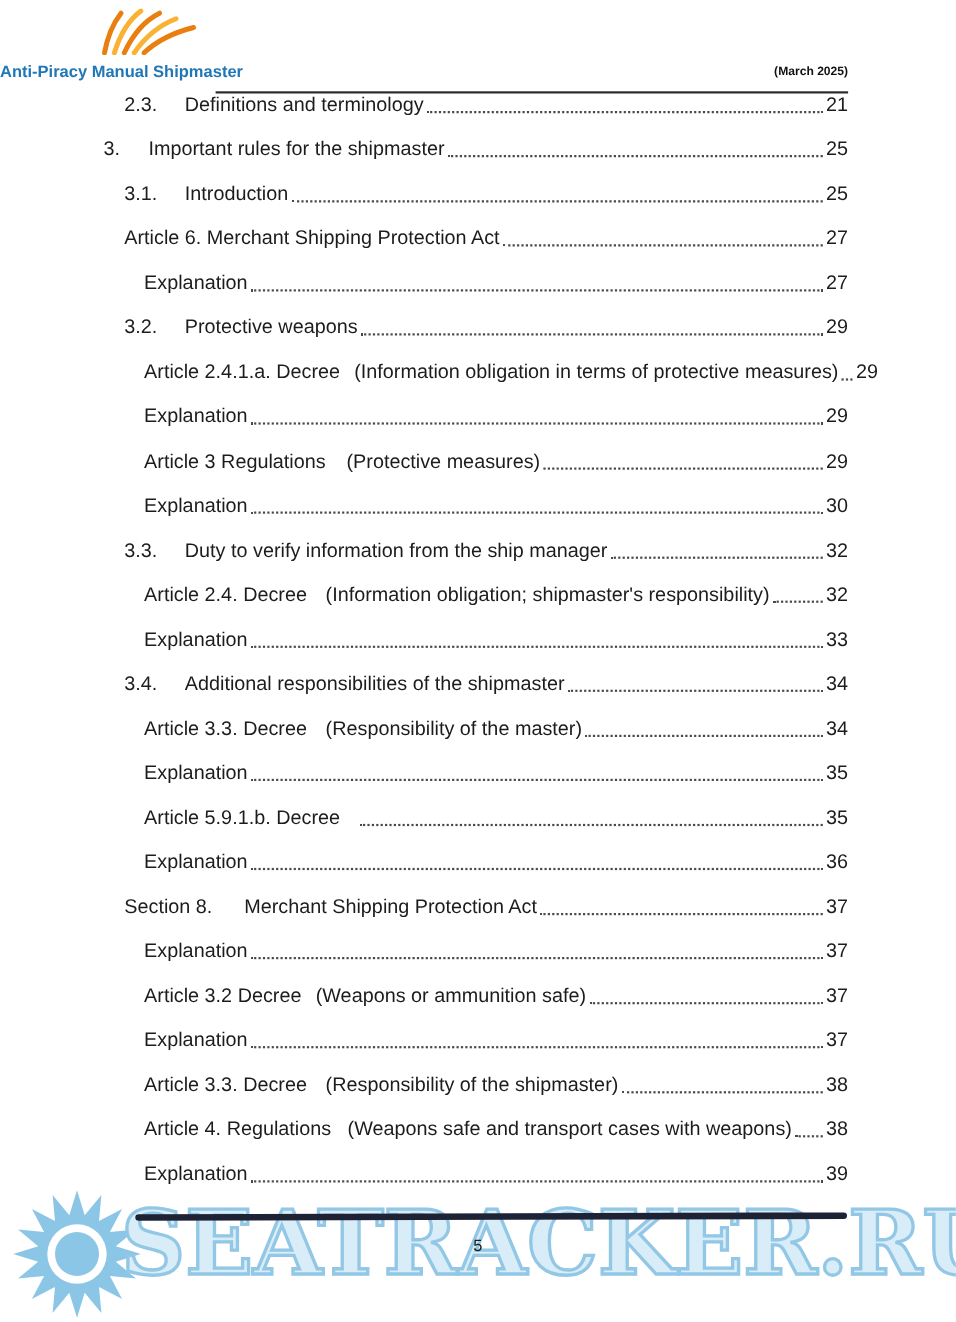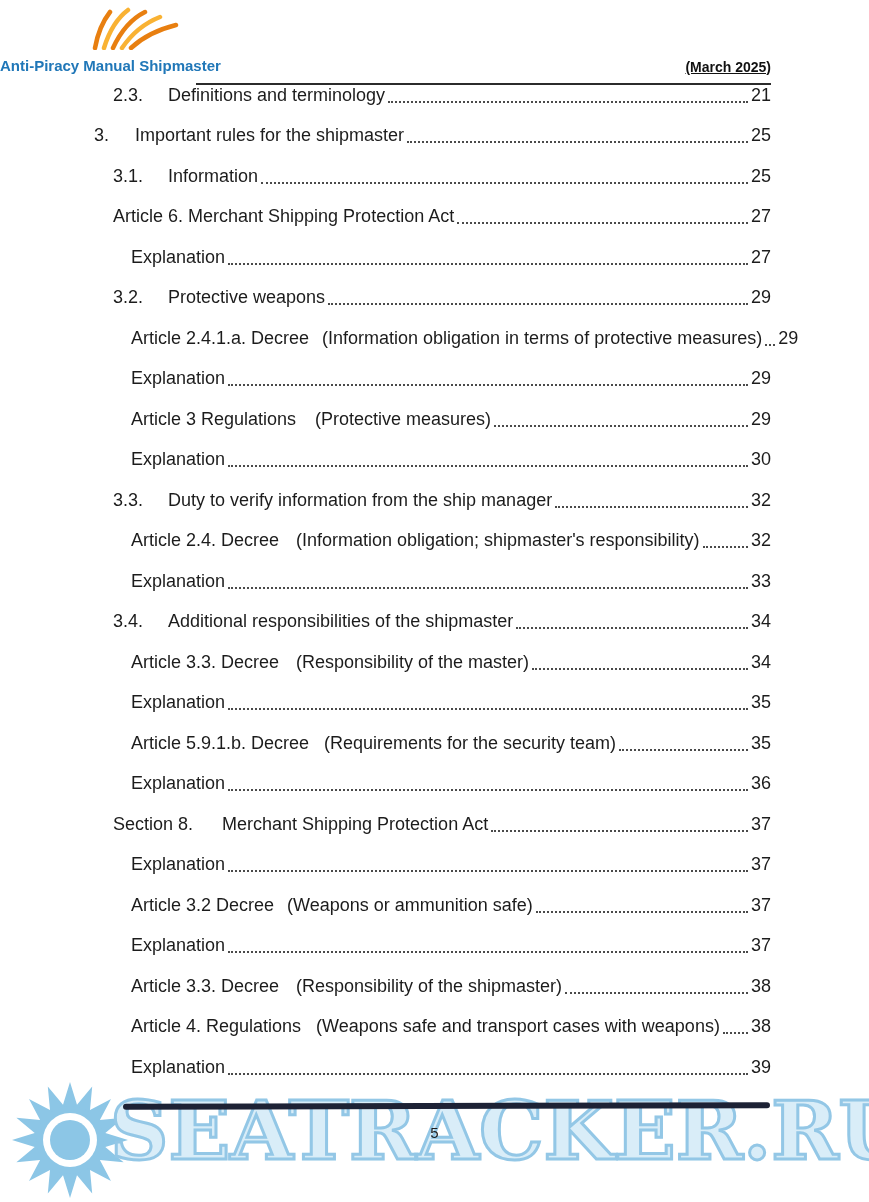--- a/index.html
+++ b/index.html
@@ -21,21 +21,21 @@
     color:var(--logo_navy,#141A56);
     font-family:"Liberation Sans",sans-serif;
   }
   .header-title{
     position:absolute;left:0;right:0;top:57px;
     font-size:15px;font-weight:700;
     color:var(--title_blue,#2077B8);
   }
   .header-date{
     position:absolute;right:98px;top:59px;
-    font-size:14px;font-weight:700;color:#111;text-decoration:underline;
+    font-size:11px;font-weight:700;color:#111;
   }
   .header-rule{
     position:absolute;left:196px;width:575px;top:83px;
     border-top:2px solid #2b2b2b;height:0;
   }
   
   .toc{position:absolute;left:94px;top:66px;width:677px;}
   .toc-row{
     display:flex;align-items:flex-end;
     height:40.5px;
@@ -113,21 +113,21 @@
       <div class="toc-row lvl0">
         <span class="num">3.</span>
         <span class="t1">Important rules for the shipmaster</span>
 
         <span class="leader"></span>
         <span class="pg">25</span>
       </div>
 
       <div class="toc-row lvl1">
         <span class="num">3.1.</span>
-        <span class="t1">Information</span>
+        <span class="t1">Introduction</span>
 
         <span class="leader"></span>
         <span class="pg">25</span>
       </div>
 
       <div class="toc-row lvl1">
 
         <span class="t1">Article 6. Merchant Shipping Protection Act</span>
 
         <span class="leader"></span>
@@ -226,21 +226,20 @@
 
         <span class="t1">Explanation</span>
 
         <span class="leader"></span>
         <span class="pg">35</span>
       </div>
 
       <div class="toc-row lvl2">
 
         <span class="t1" style="min-width: 193px;">Article 5.9.1.b. Decree</span>
-        <span class="t2">(Requirements for the security team)</span>
         <span class="leader"></span>
         <span class="pg">35</span>
       </div>
 
       <div class="toc-row lvl2">
 
         <span class="t1">Explanation</span>
 
         <span class="leader"></span>
         <span class="pg">36</span>

